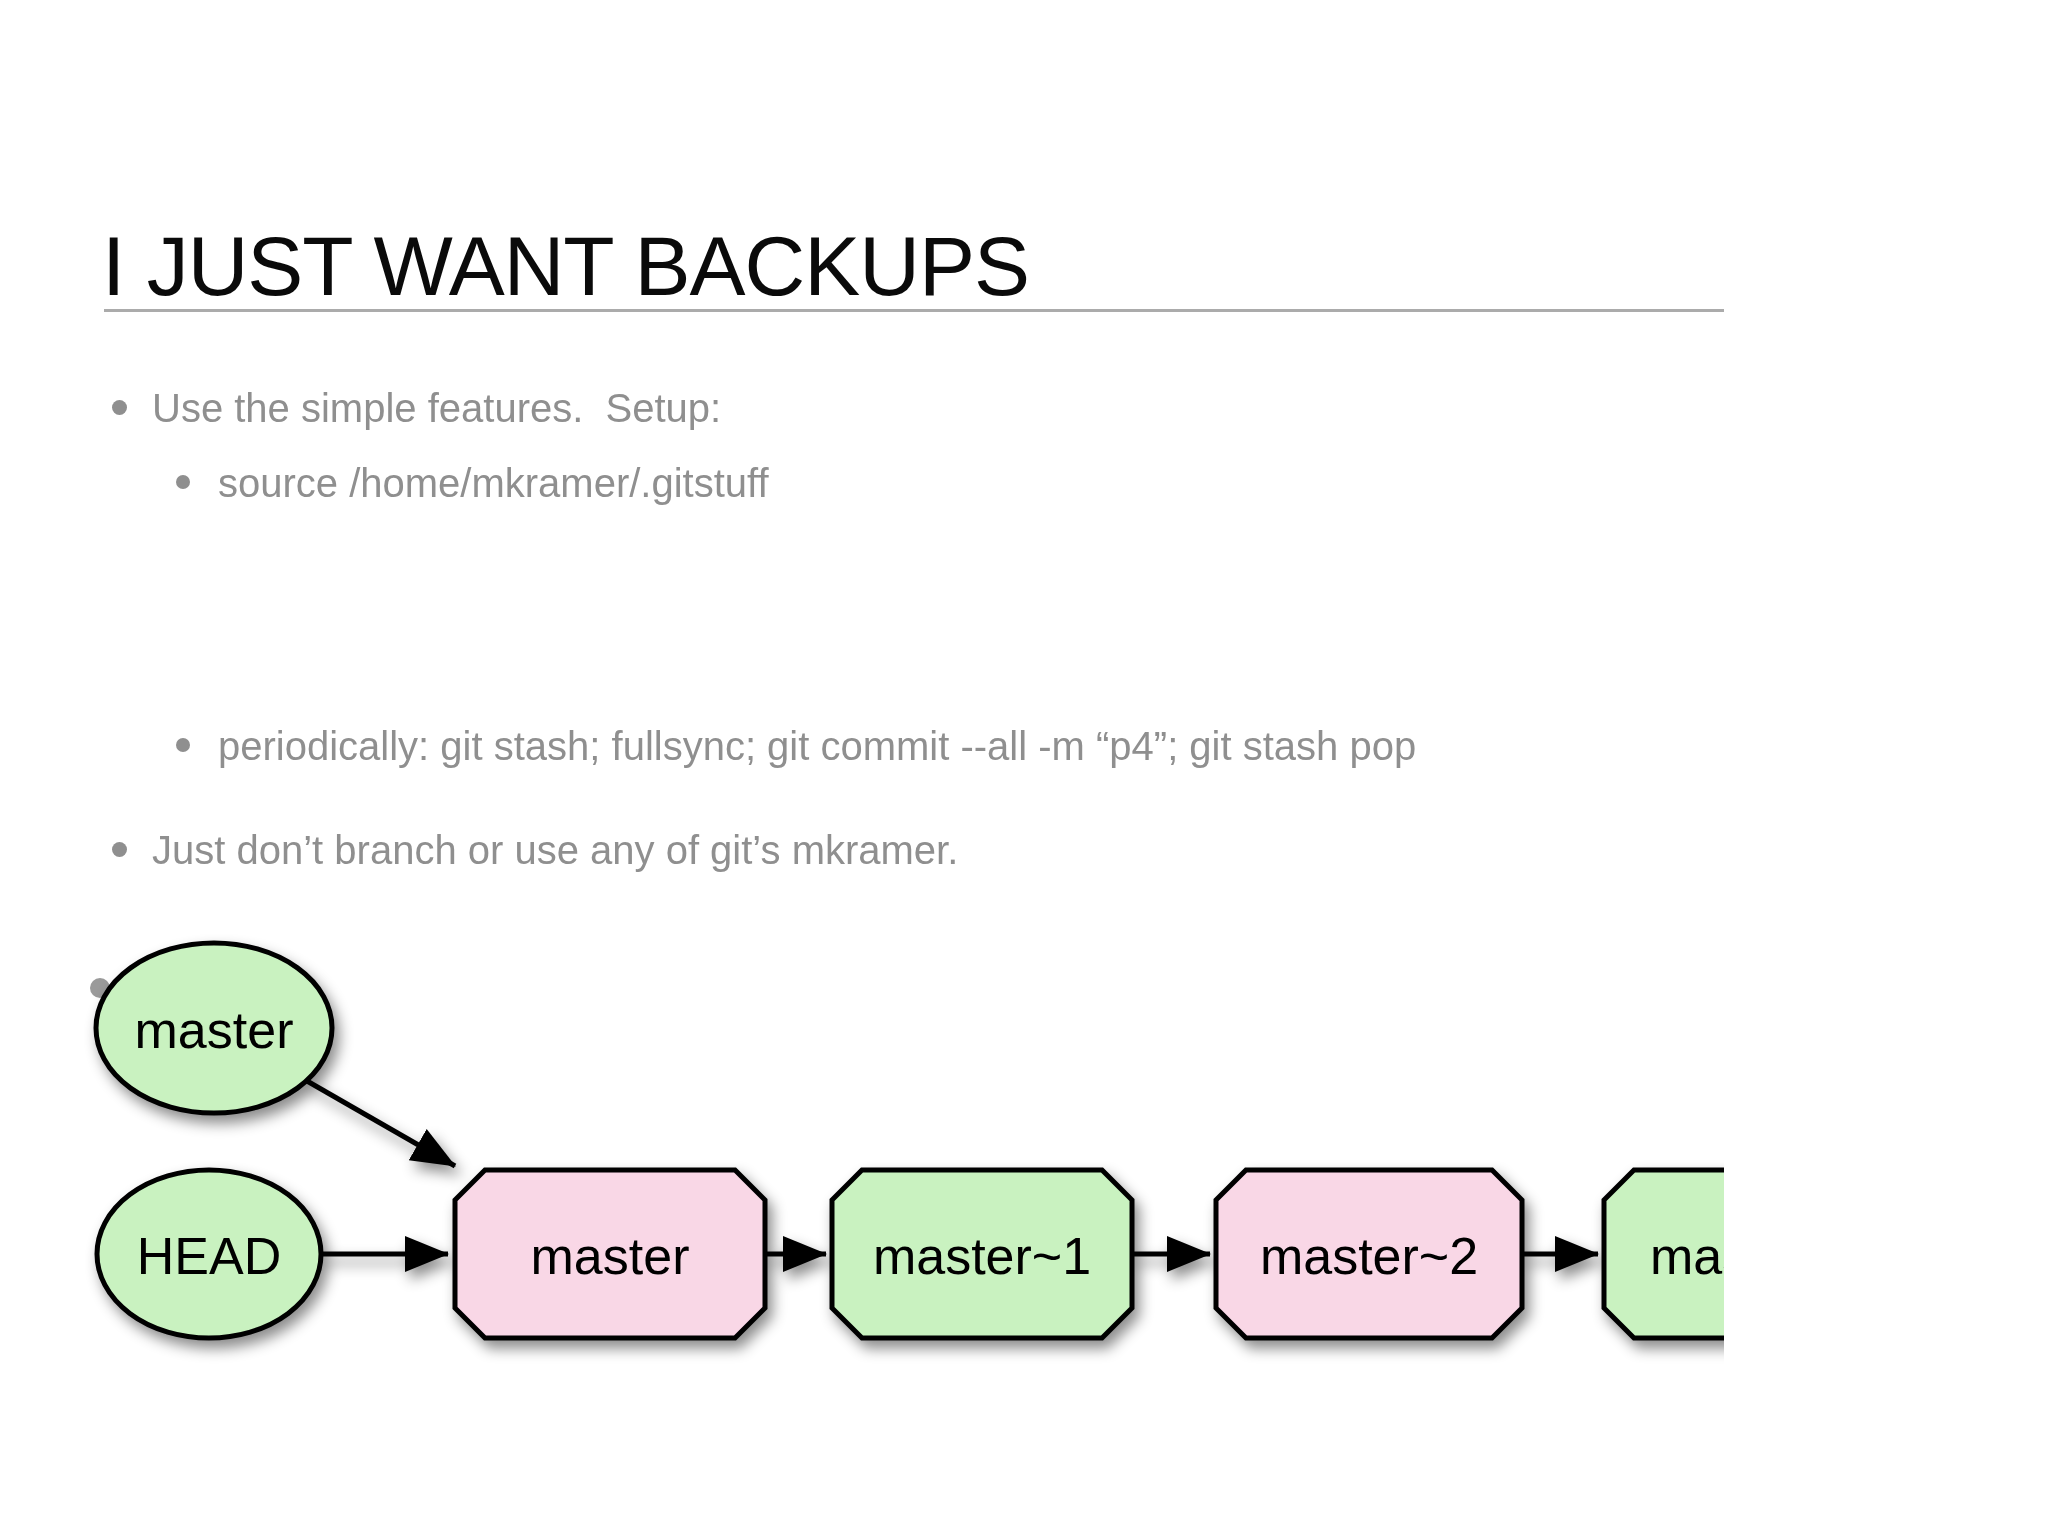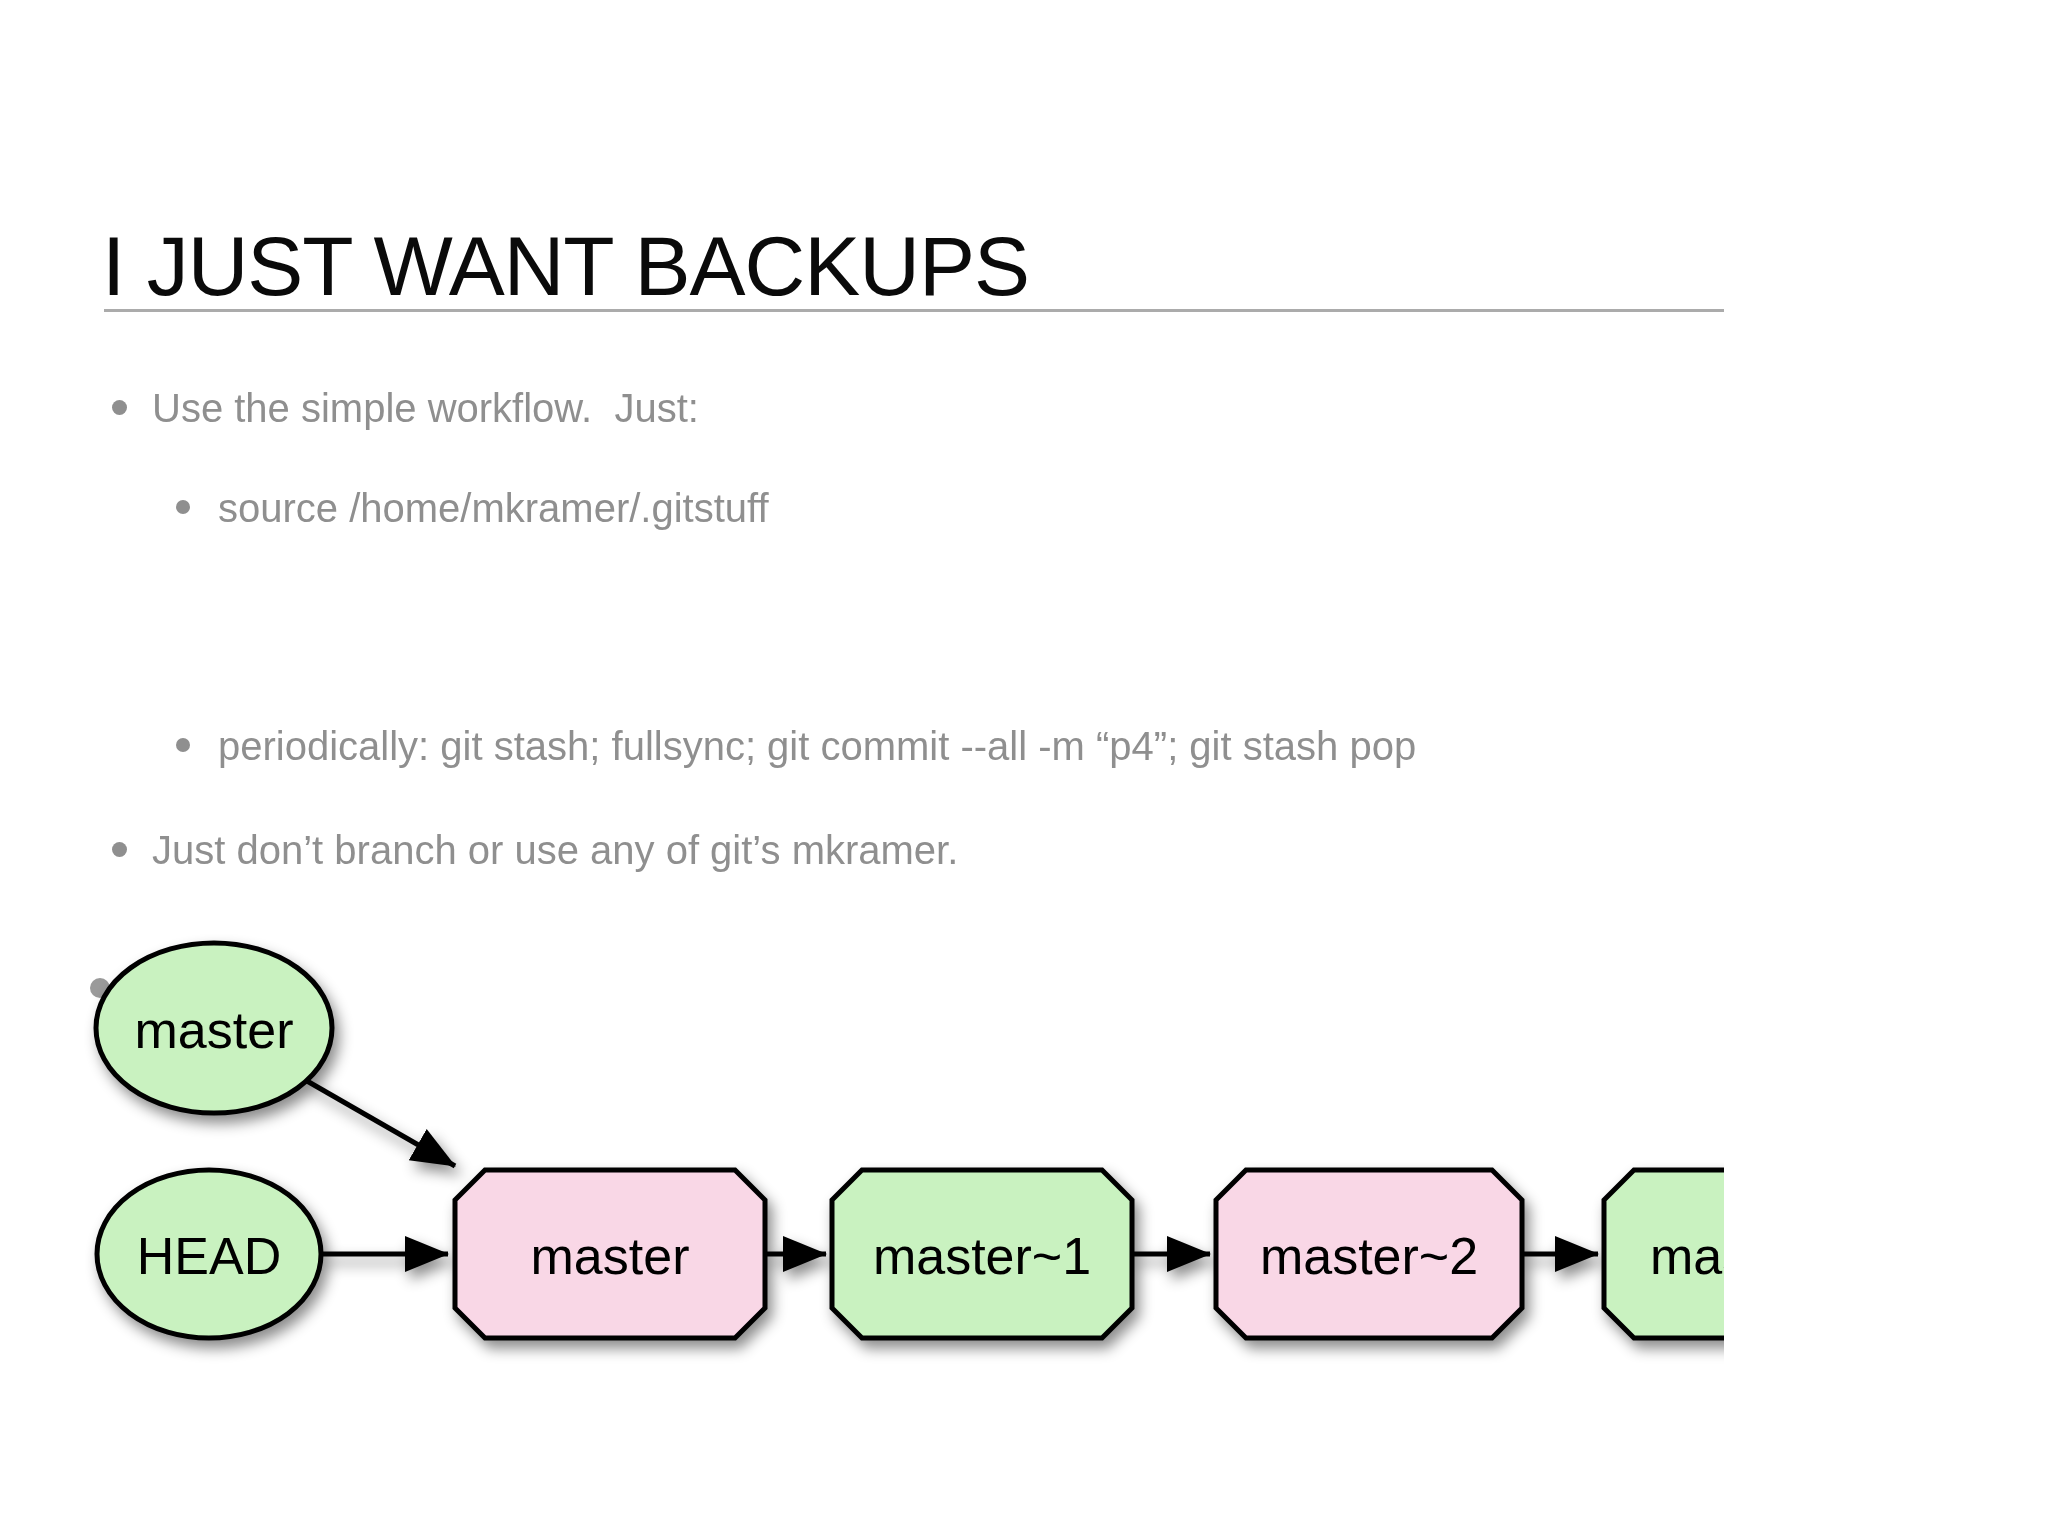--- a/index.html
+++ b/index.html
@@ -65,23 +65,23 @@
 </head>
 <body>
 
 <div class="slide">
 
   <h1 class="title">I JUST WANT BACKUPS</h1>
   <div class="divider"></div>
 
   <div class="bullet l1" style="top:384px;">
     <span class="dot"></span>
-    <span>Use the simple workflow.  Just:</span>
+    <span>Use the simple features.  Setup:</span>
   </div>
-  <div class="bullet l2" style="top:484px;">
+  <div class="bullet l2" style="top:459px;">
     <span class="dot"></span>
     <span>source /home/mkramer/.gitstuff</span>
   </div>
   <div class="bullet l2" style="top:714px;margin-top:8px;">
     <span class="dot"></span>
     <span>periodically: git stash; fullsync; git commit --all -m “p4”; git stash pop</span>
   </div>
   <div class="bullet l1" style="top:826px;">
     <span class="dot"></span>
     <span>Just don’t branch or use any of git’s mkramer.</span>

